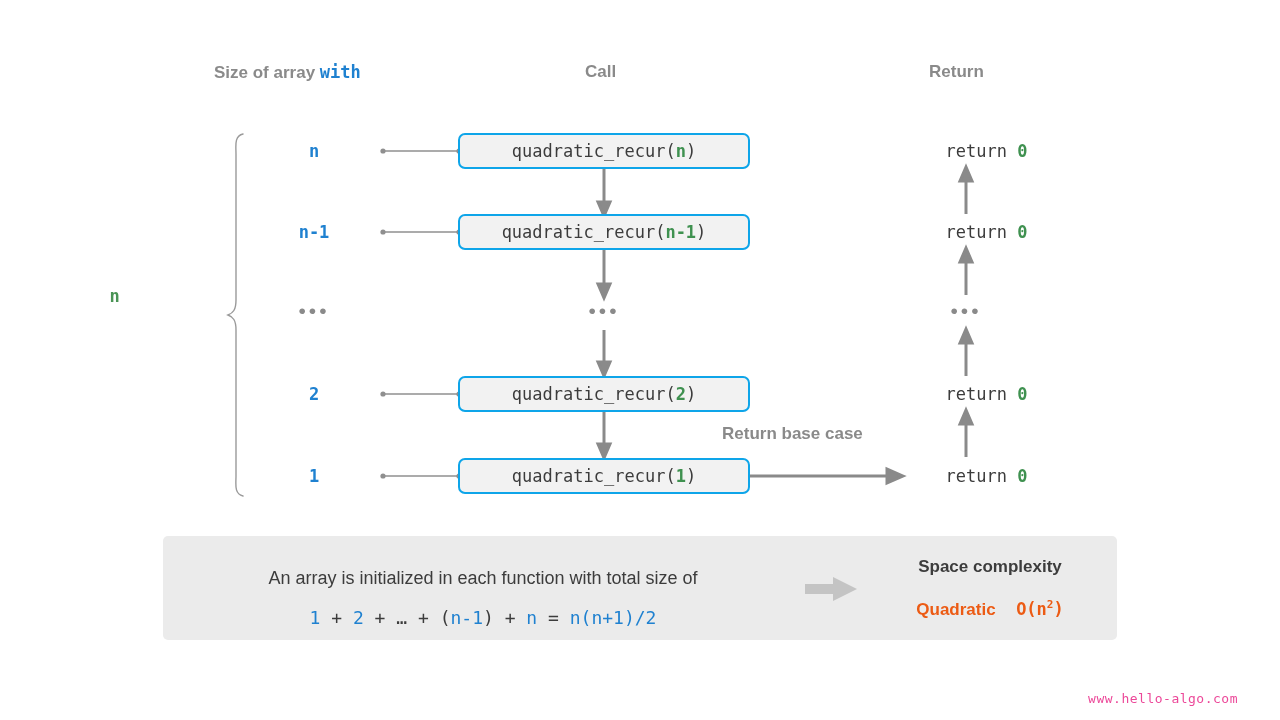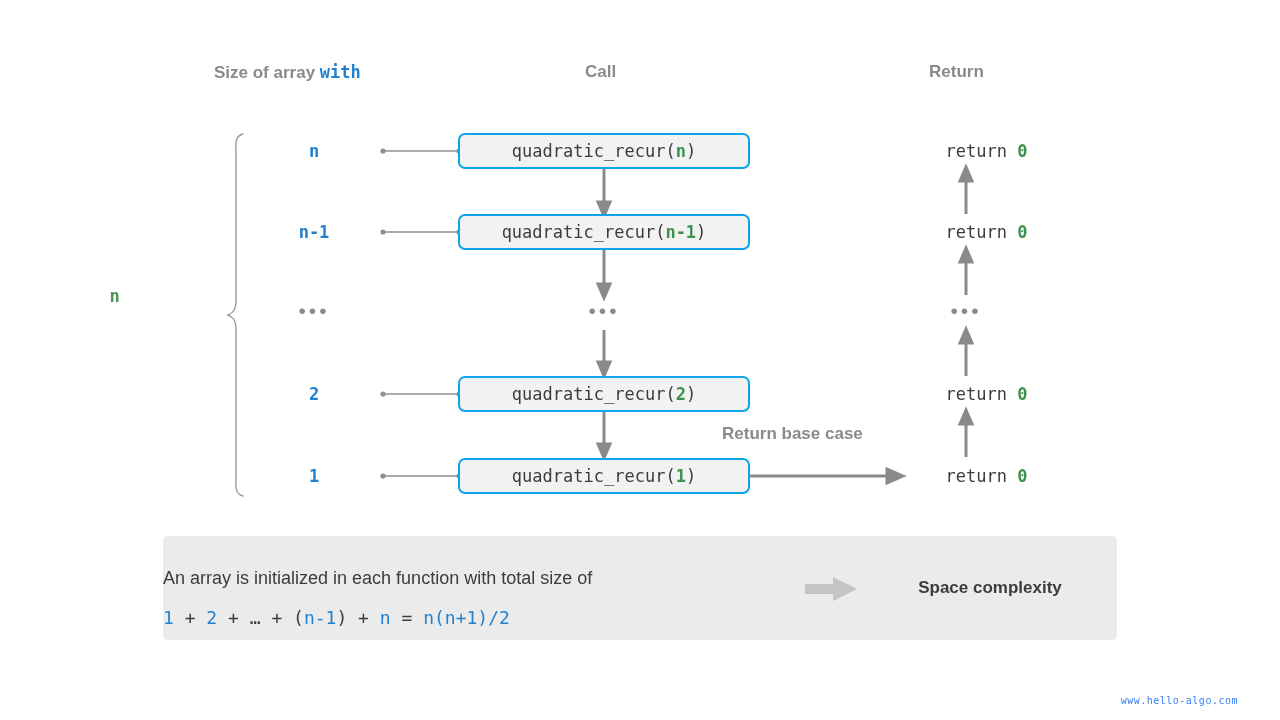--- a/index.html
+++ b/index.html
@@ -168,20 +168,21 @@
     border-radius: 5px;
   }
   .sum-left {
     position: absolute;
     left: 0px;
     top: 0px;
     width: 640px;
     height: 124px;
     display: flex;
     flex-direction: column;
+    align-items: center;
     justify-content: center;
   }
   .sum-text {
     font-size: 18px;
     color: #3c3c3c;
     line-height: 40px;
     white-space: nowrap;
   }
   .sum-formula {
     font-family: "DejaVu Sans Mono", monospace;
@@ -229,22 +230,22 @@
     font-family: "DejaVu Sans Mono", monospace;
   }
   .sum-rt-val sup { font-size: 11px; }
 
   
   .watermark {
     position: absolute;
     right: 42px;
     bottom: 14px;
     font-family: "DejaVu Sans Mono", monospace;
-    font-size: 10px;
-    color: #3b82f6;
+    font-size: 13px;
+    color: #ec4899;
     letter-spacing: 0.5px;
   }
 </style>
 </head>
 <body>
 
 <div class="canvas">
 
   <div class="col-header hdr-size"><span>Size of array </span><span class="mono-blue">with</span></div>
 
@@ -361,18 +362,19 @@
       <div class="sum-text">An array is initialized in each function with total size of</div>
       <div class="sum-formula"><span class="bl">1</span><span> + </span><span class="bl">2</span><span> + </span><span>…</span><span> + </span><span>(</span><span class="bl">n-1</span><span>)</span><span> + </span><span class="bl">n</span><span> = </span><span class="bl">n(n+1)/2</span></div>
     </div>
 
     <svg class="sum-arrow" viewBox="0 0 54 26">
       <polygon points="0,8 28,8 28,1 52,13 28,25 28,18 0,18" fill="#c4c4c4"></polygon>
     </svg>
 
     <div class="sum-right">
       <div class="sum-rt-title">Space complexity</div>
+      <div class="sum-rt-val"><span>Quadratic</span><span class="mono">&nbsp; </span><span class="mono">O(n</span><sup class="mono">2</sup><span class="mono">)</span></div>
     </div>
   </div>
 
   <div class="watermark">www.hello-algo.com</div>
 
 </div>
 
 </body></html>

